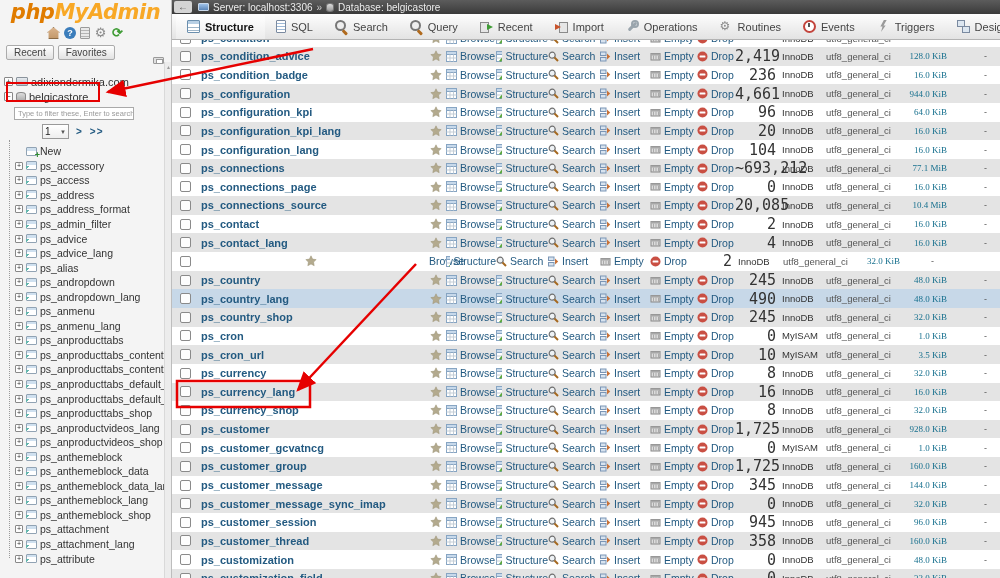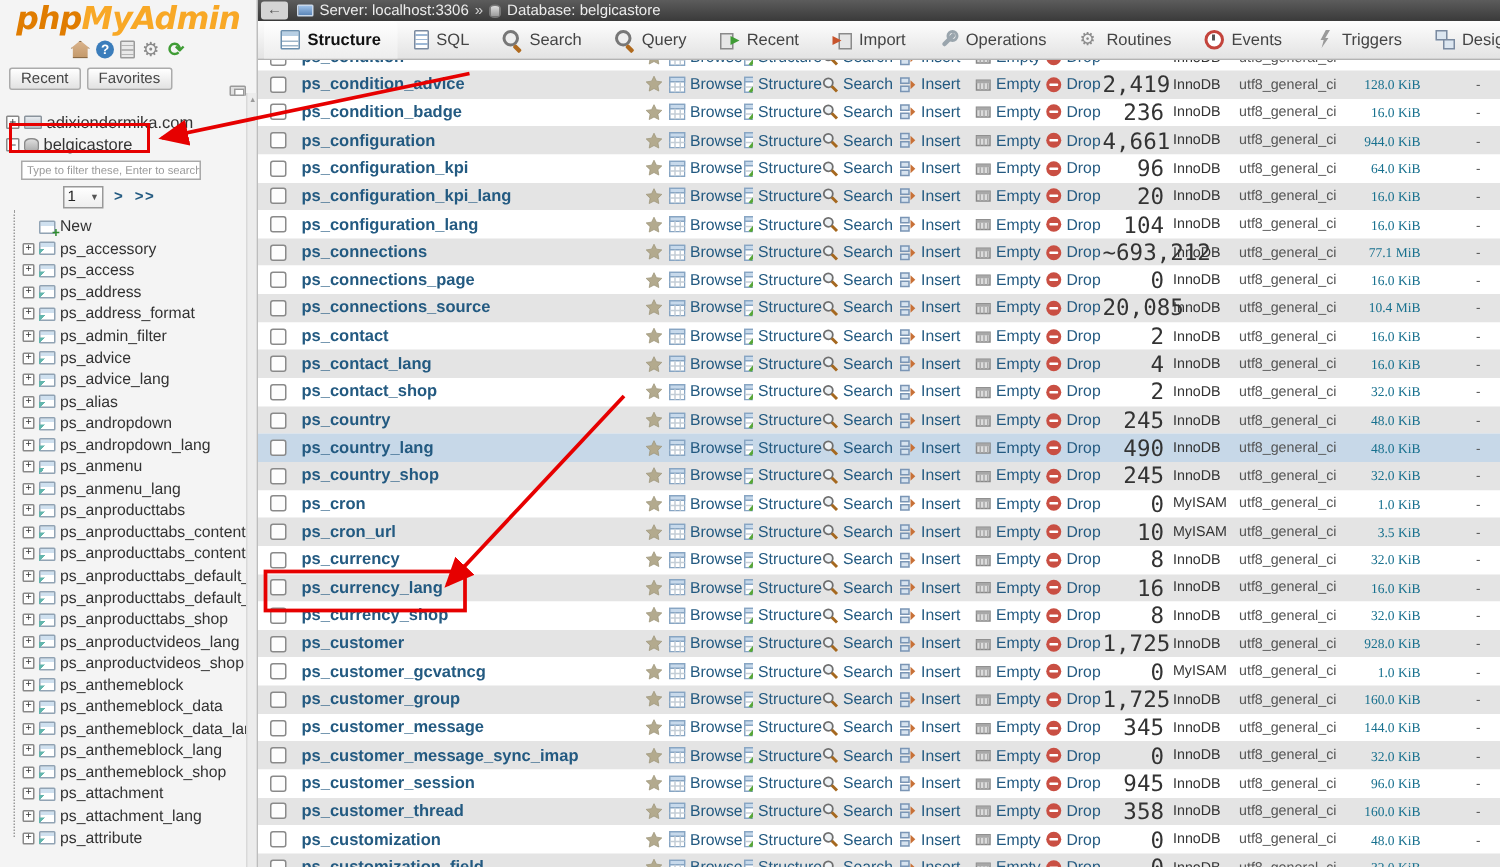--- a/index.html
+++ b/index.html
@@ -1165,21 +1165,20 @@
     <span class="t-rows">4</span>
     <span class="t-engine">InnoDB</span>
     <span class="t-coll">utf8_general_ci</span>
     <span class="t-size">16.0 KiB</span>
     <span class="t-over">-</span>
   </div>
     </div>
     <div>
       <div class="row">
     <span class="cbx"></span>
-    <span class="t-name">ps_contact_shop</span>
     <span class="star-c">
           <svg class="star" width="12" height="12" viewBox="0 0 12 12">
             <path d="M6 .8l1.6 3.3 3.6.5-2.6 2.5.6 3.6L6 9l-3.2 1.7.6-3.6L.8 4.6l3.6-.5z" fill="#b3aa8e" stroke="#9c9478" stroke-width=".5"></path>
           </svg>
         </span>
     <span class="act">
       <svg width="11" height="11">
             <rect x=".5" y=".5" width="10" height="10" fill="#fff" stroke="#87a5c3"></rect>
             <rect x=".5" y=".5" width="10" height="3" fill="#c7d9eb" stroke="#87a5c3"></rect>
             <line x1="4" y1="3.5" x2="4" y2="10.5" stroke="#c3cdd6"></line>

